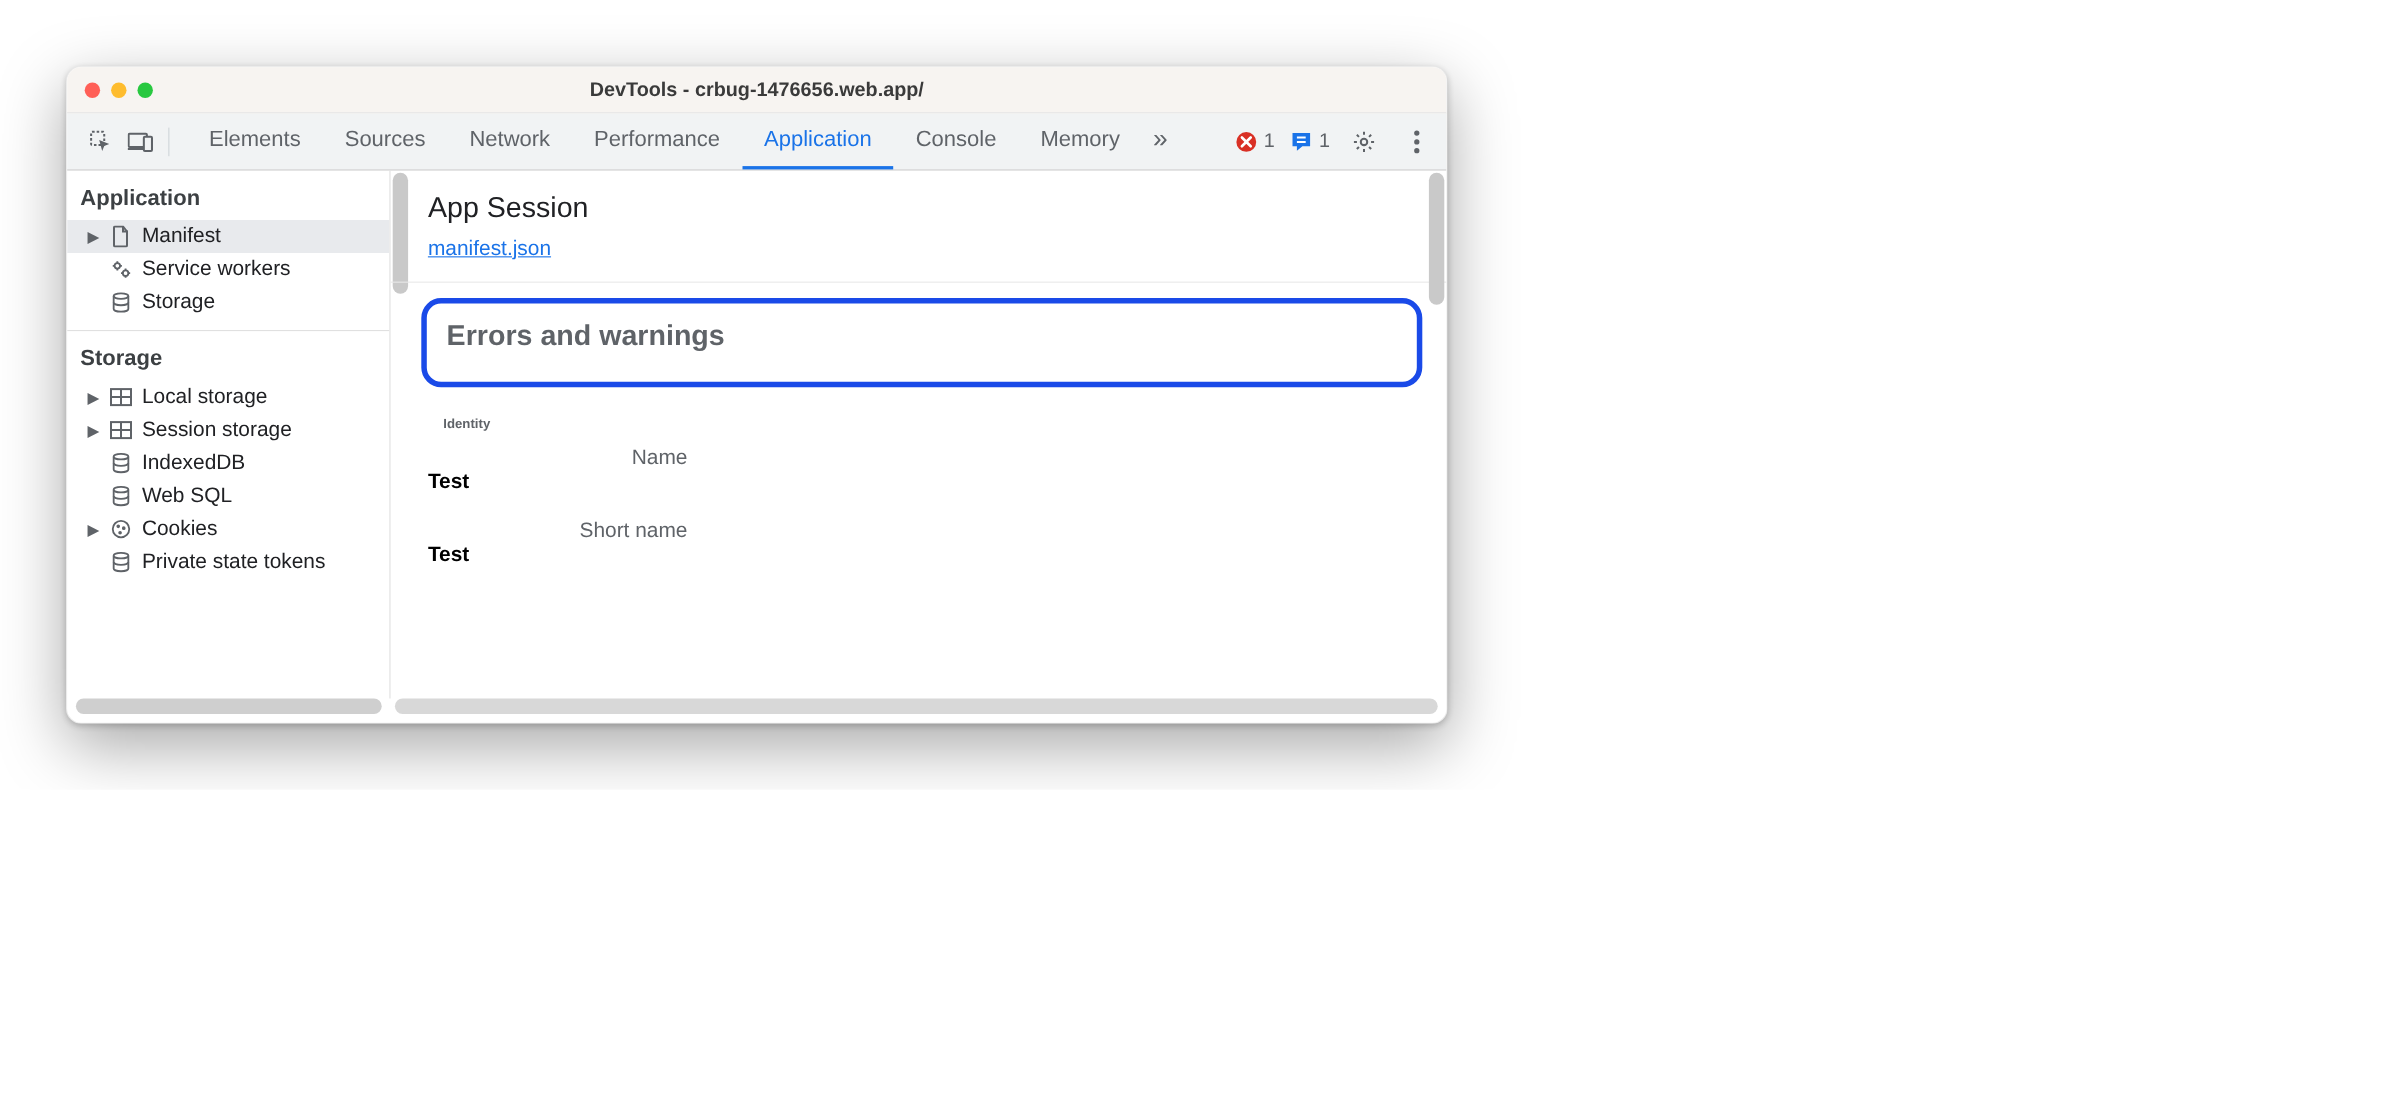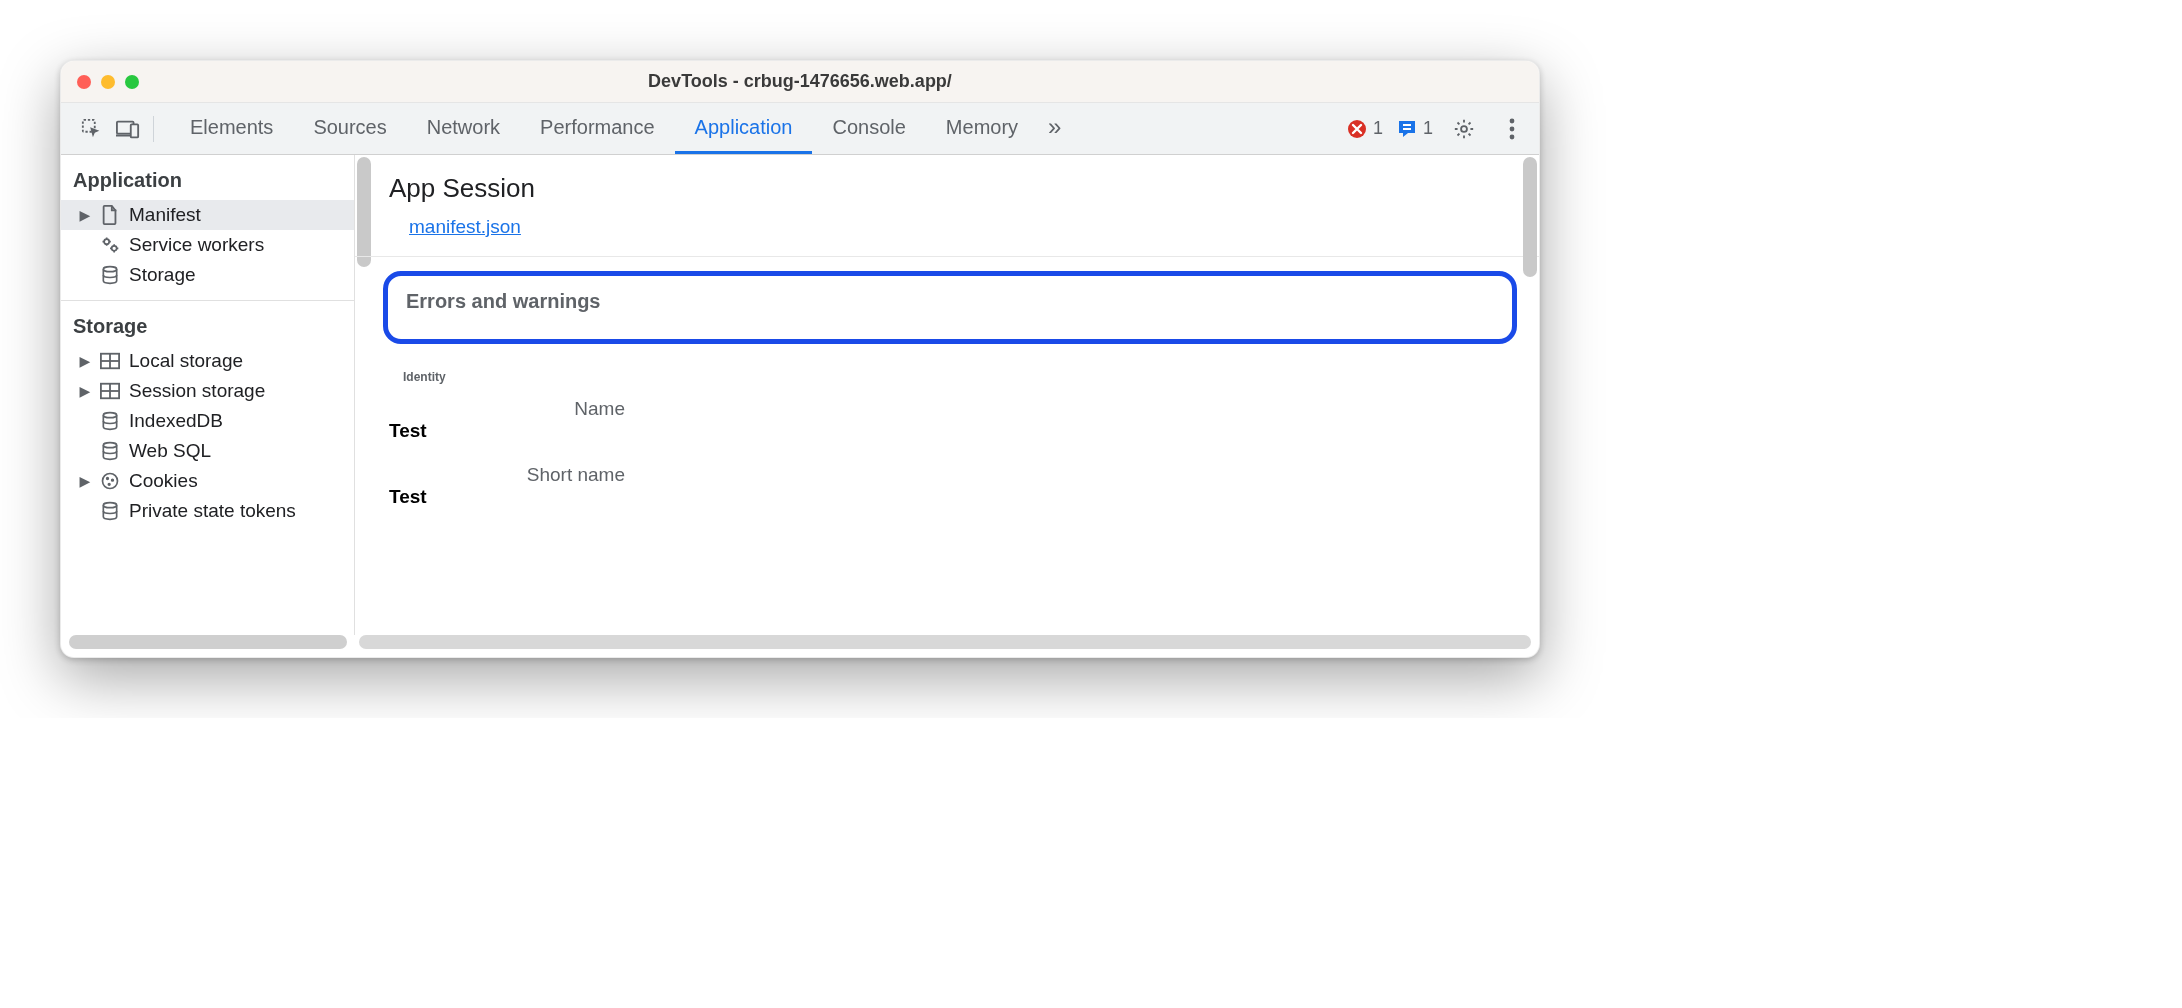--- a/index.html
+++ b/index.html
@@ -4,21 +4,21 @@
 <style>
   * { box-sizing: border-box; margin: 0; padding: 0; }
   body {
     font-family: -apple-system, "Helvetica Neue", Arial, sans-serif;
     background: #fff;
     font-size: 21px;
     color: #202124;
     padding: 60px;
   }
   .window {
-    width: 1480px;
+    width: 1256px;
     border-radius: 14px;
     box-shadow: 0 20px 60px rgba(0,0,0,0.35), 0 2px 6px rgba(0,0,0,0.2);
     overflow: hidden;
     background: #fff;
     border: 1px solid rgba(0,0,0,0.08);
   }
   .titlebar {
     height: 42px;
     background: #f7f4f1;
     display: flex;
@@ -77,27 +77,27 @@
     padding: 4px 8px 4px 18px; font-size: 19px; color: #202124;
     cursor: pointer;
   }
   .tree-item.selected { background: #e8eaed; }
   .tree-item .chev { width: 12px; display:flex; justify-content:center; color:#5f6368; font-size:14px;}
   .tree-item .icon { width: 22px; height: 22px; display:flex; align-items:center; justify-content:center; color:#5f6368;}
   .sidebar-divider { height:1px; background:#e0e0e0; margin: 10px 0 0 0; }
   .main { flex:1; overflow-y:auto; position:relative; }
   .main-inner { padding: 18px 28px 30px 34px; }
   .main h1 { font-size: 26px; font-weight: 500; color:#202124; margin-bottom: 10px;}
-  .link { color:#1a73e8; text-decoration: underline; font-size: 19px; cursor:pointer;margin-left:20px;}
+  .link { color:#1a73e8; text-decoration: underline; font-size: 19px; cursor:pointer;}
   .hr { height:1px; background:#e8e8e8; margin: 18px -28px 0 -34px; }
   .callout {
     border: 5px solid #1a4ae8; border-radius: 18px;
     margin: 14px -6px 0 -6px; padding: 14px 18px 16px 18px;
   }
-  .callout h2 { font-size: 20px; color:#5f6368; font-weight:700; margin-bottom:10px;}
+  .callout h2 { font-size: 26px; color:#5f6368; font-weight:700; margin-bottom:10px;}
   .warn-row { display:flex; gap:10px; font-size:19px; color:#202124; line-height:1.4;}
   .warn-row .tri { flex:0 0 auto; margin-top:2px;}
   .sub-h { font-size: 12px; color:#5f6368; font-weight:700; margin: 26px 0 14px 14px;}
   .kv { display:flex; align-items:baseline; margin: 0 0 22px 0; flex-direction: column;}
   .kv .k { width: 250px; text-align:right; color:#5f6368; font-size:19px; padding-right: 14px;}
   .kv .v { font-size:19px; color:#000000;font-weight:bold;}
   .vscroll-track {
     position:absolute; right:2px; top:2px; width:14px; height:120px;
     background:#c9c9c9; border-radius:7px;
   }

